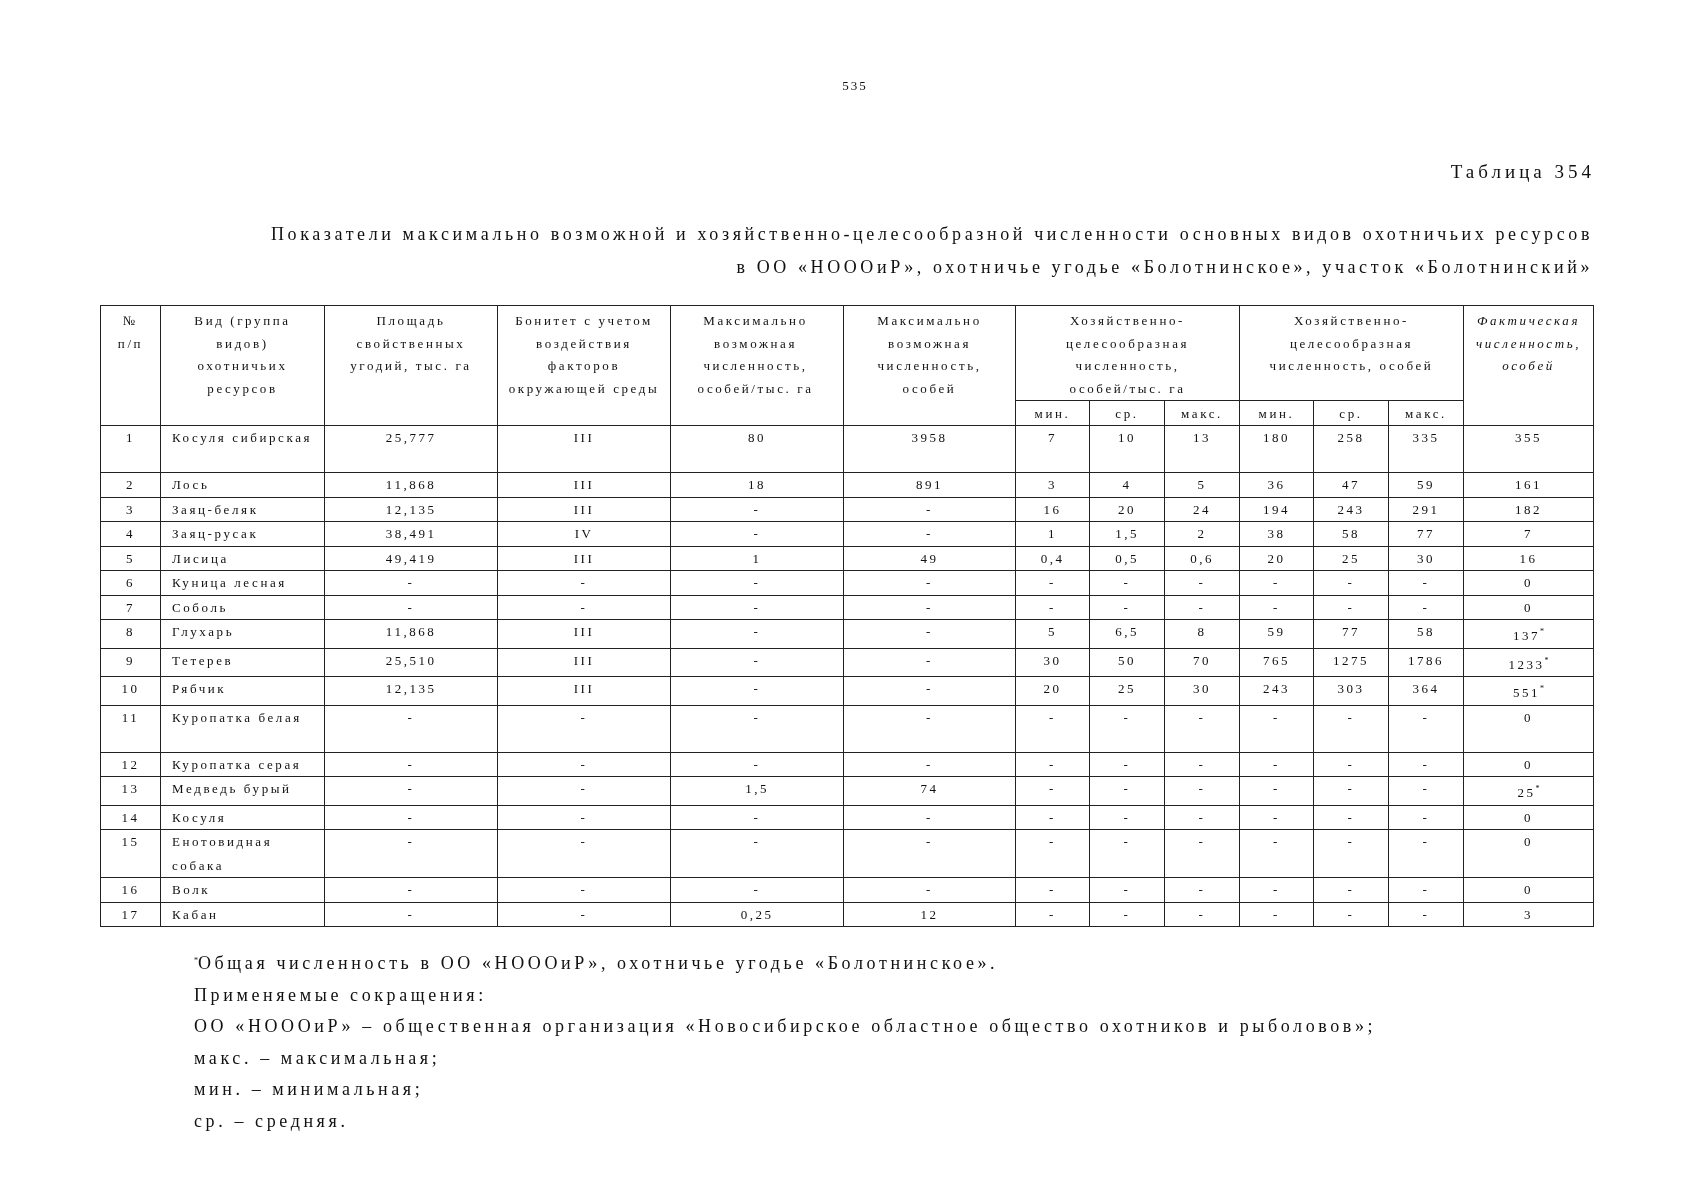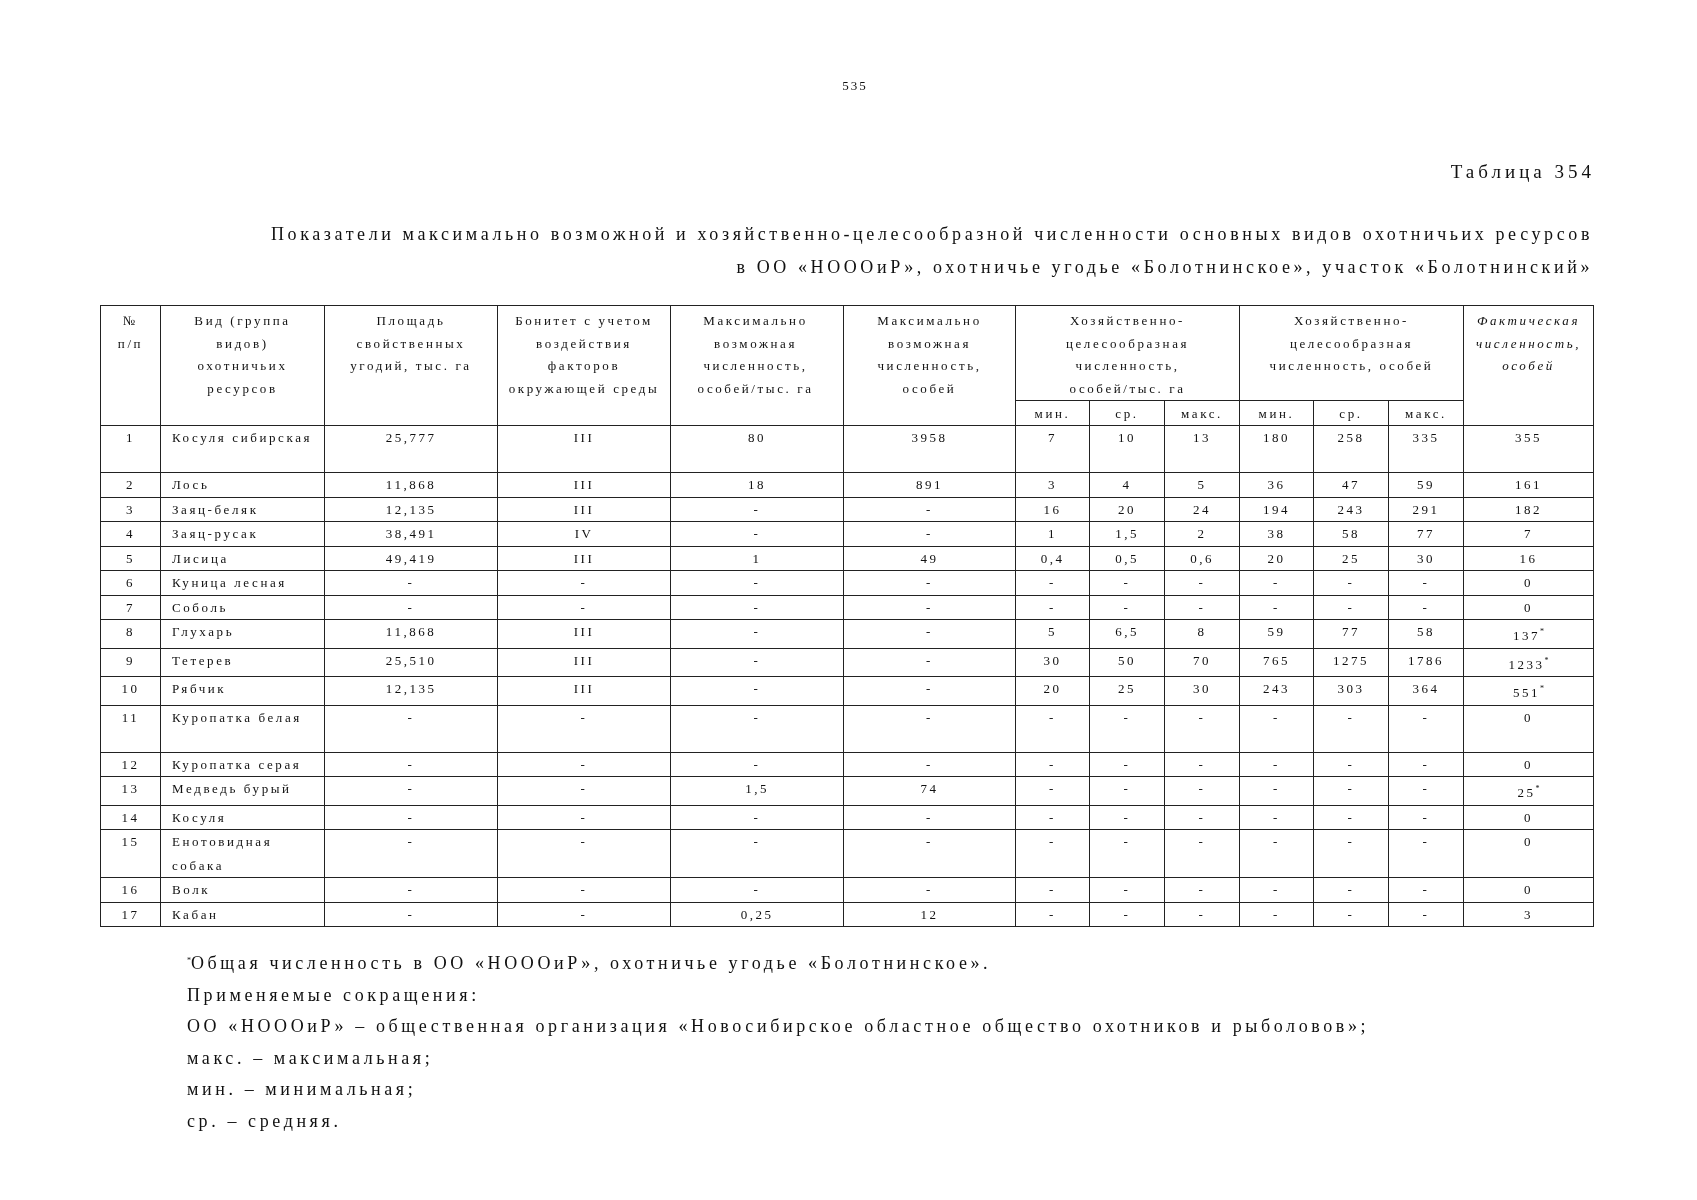--- a/index.html
+++ b/index.html
@@ -29,21 +29,21 @@
     text-align: center; vertical-align: top;
   }
   table.main th { line-height: 22.5px; padding-top: 4px; }
   table.main th.sub { line-height: 22px; padding-top: 2px; font-size: 13px; }
   table.main td { line-height: 23.5px; height: 23.5px; }
   table.main td.name { text-align: left; padding-left: 11px; }
   table.main tr.double td { height: 46px; }
   table.main td.num { letter-spacing: 2.5px; }
   sup { font-size: 8px; vertical-align: 6px; letter-spacing: 0; }
   .notes {
-    position: absolute; top: 945px; left: 187px; width: 1400px;
+    position: absolute; top: 945px; left: 194px; width: 1400px;
     font-size: 18px; letter-spacing: 3.6px; line-height: 31.5px;
   }
   .notes div { white-space: nowrap; }
 </style>
 </head>
 <body>
 
 <div class="page-num">535</div>
 <div class="table-label">Таблица 354</div>
 

